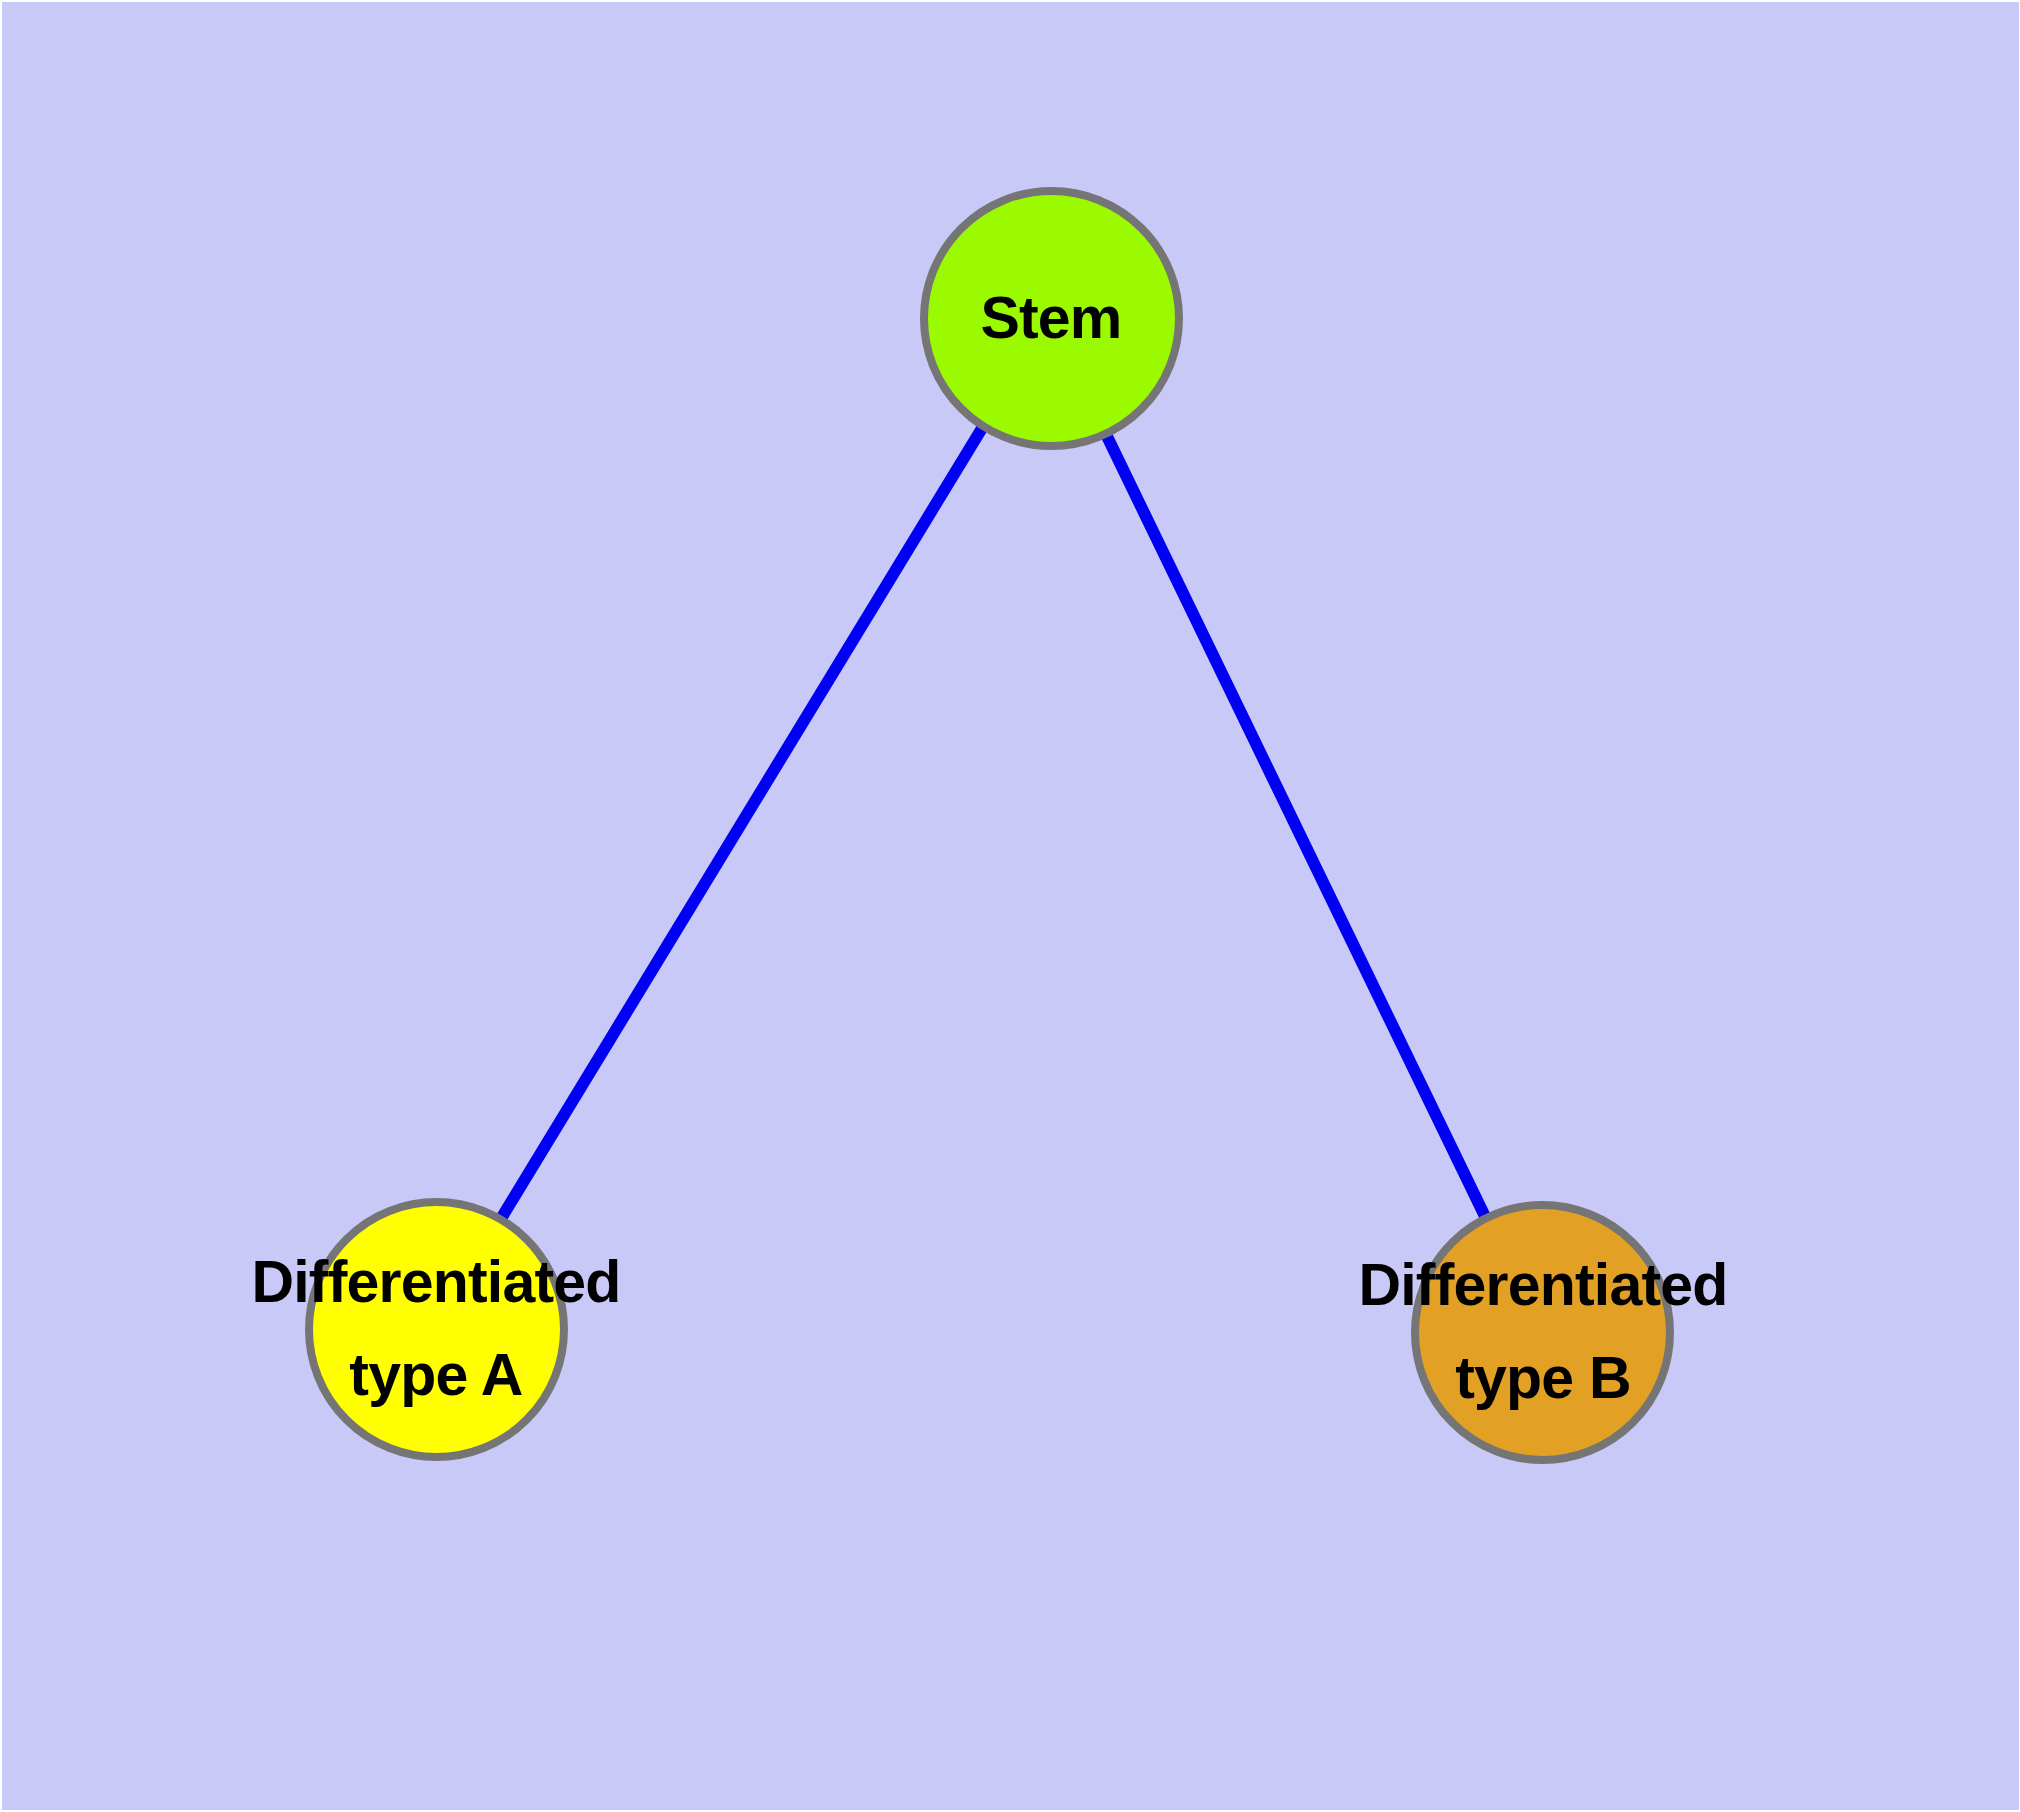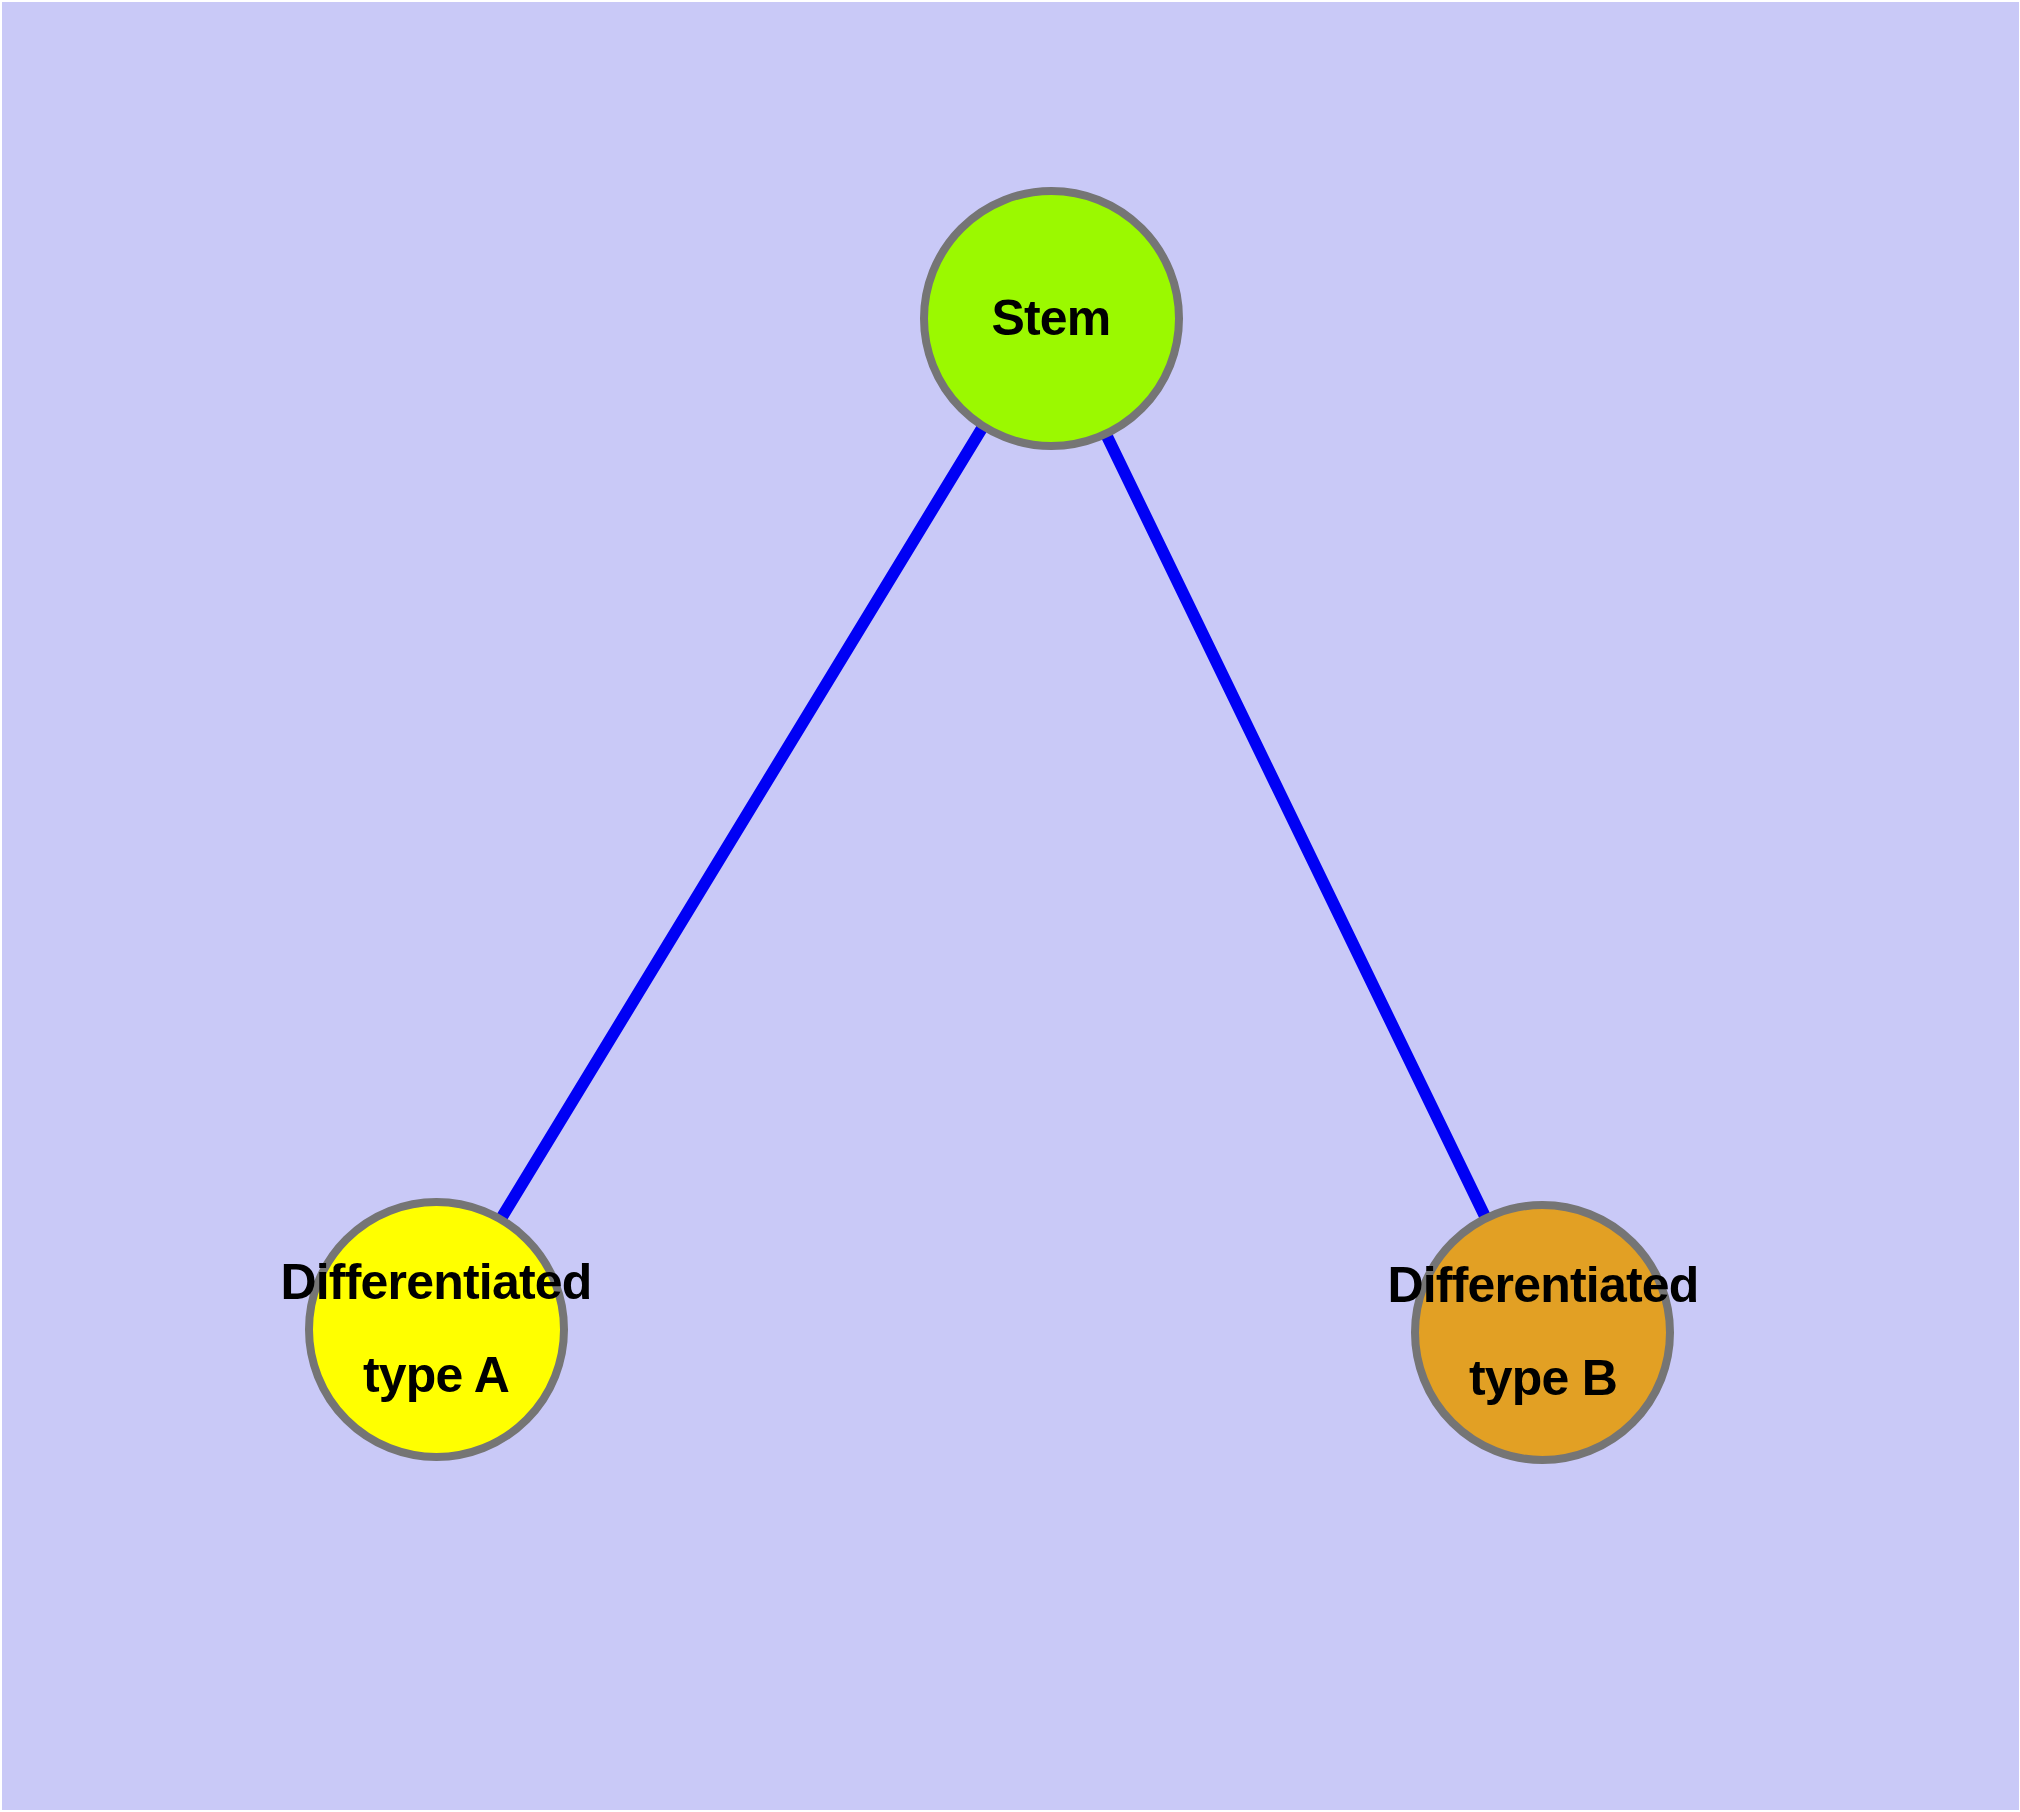--- a/index.html
+++ b/index.html
@@ -39,21 +39,21 @@
     border-radius: 50%;
   }
   .node-stem   { left: 918px; top: 185px;  }
   .node-type-a { left: 303px;  top: 1196px; }
   .node-type-b { left: 1409px; top: 1199px; }
   .node-label {
     position: absolute;
     width: 678px;
     color: #000000;
     font-weight: bold;
-    font-size: 50px;
+    font-size: 59px;
     line-height: 93px;
     text-align: center;
     white-space: pre-line;
     letter-spacing: -0.8px;
   }
   .label-stem   { left: 710px;  top: 270px;  height: 93px; }
   .label-type-a { left: 95px;  top: 1234px; height: 186px; }
   .label-type-b { left: 1202px; top: 1237px; height: 186px; }
 </style>
 </head>

